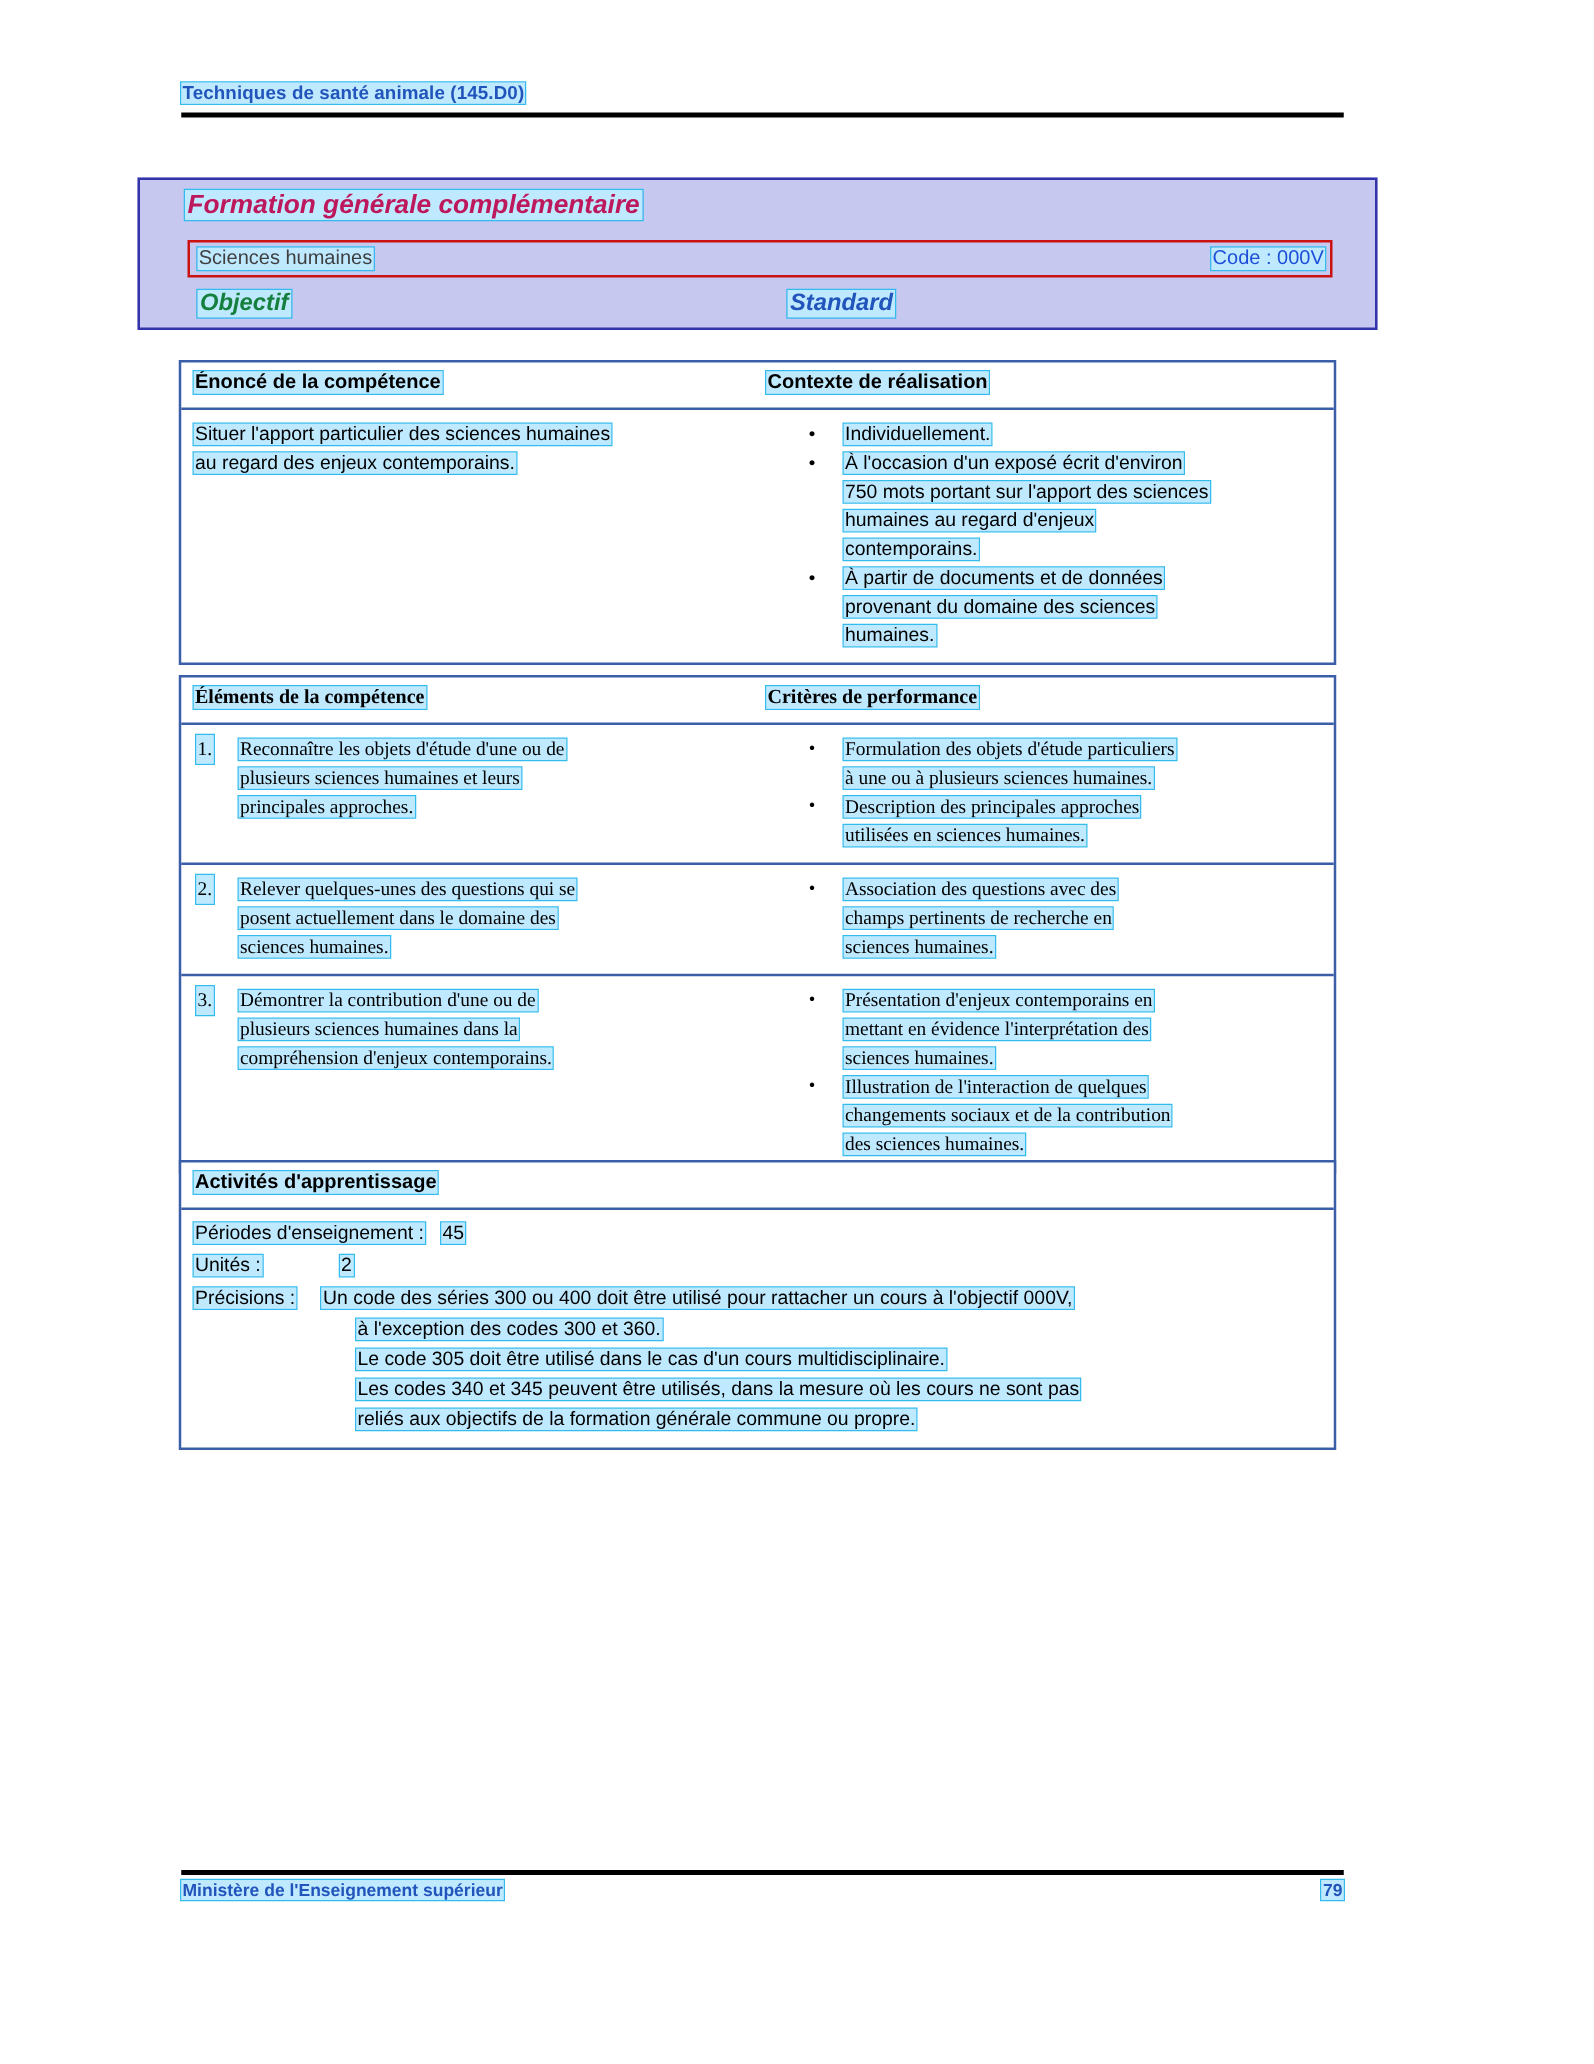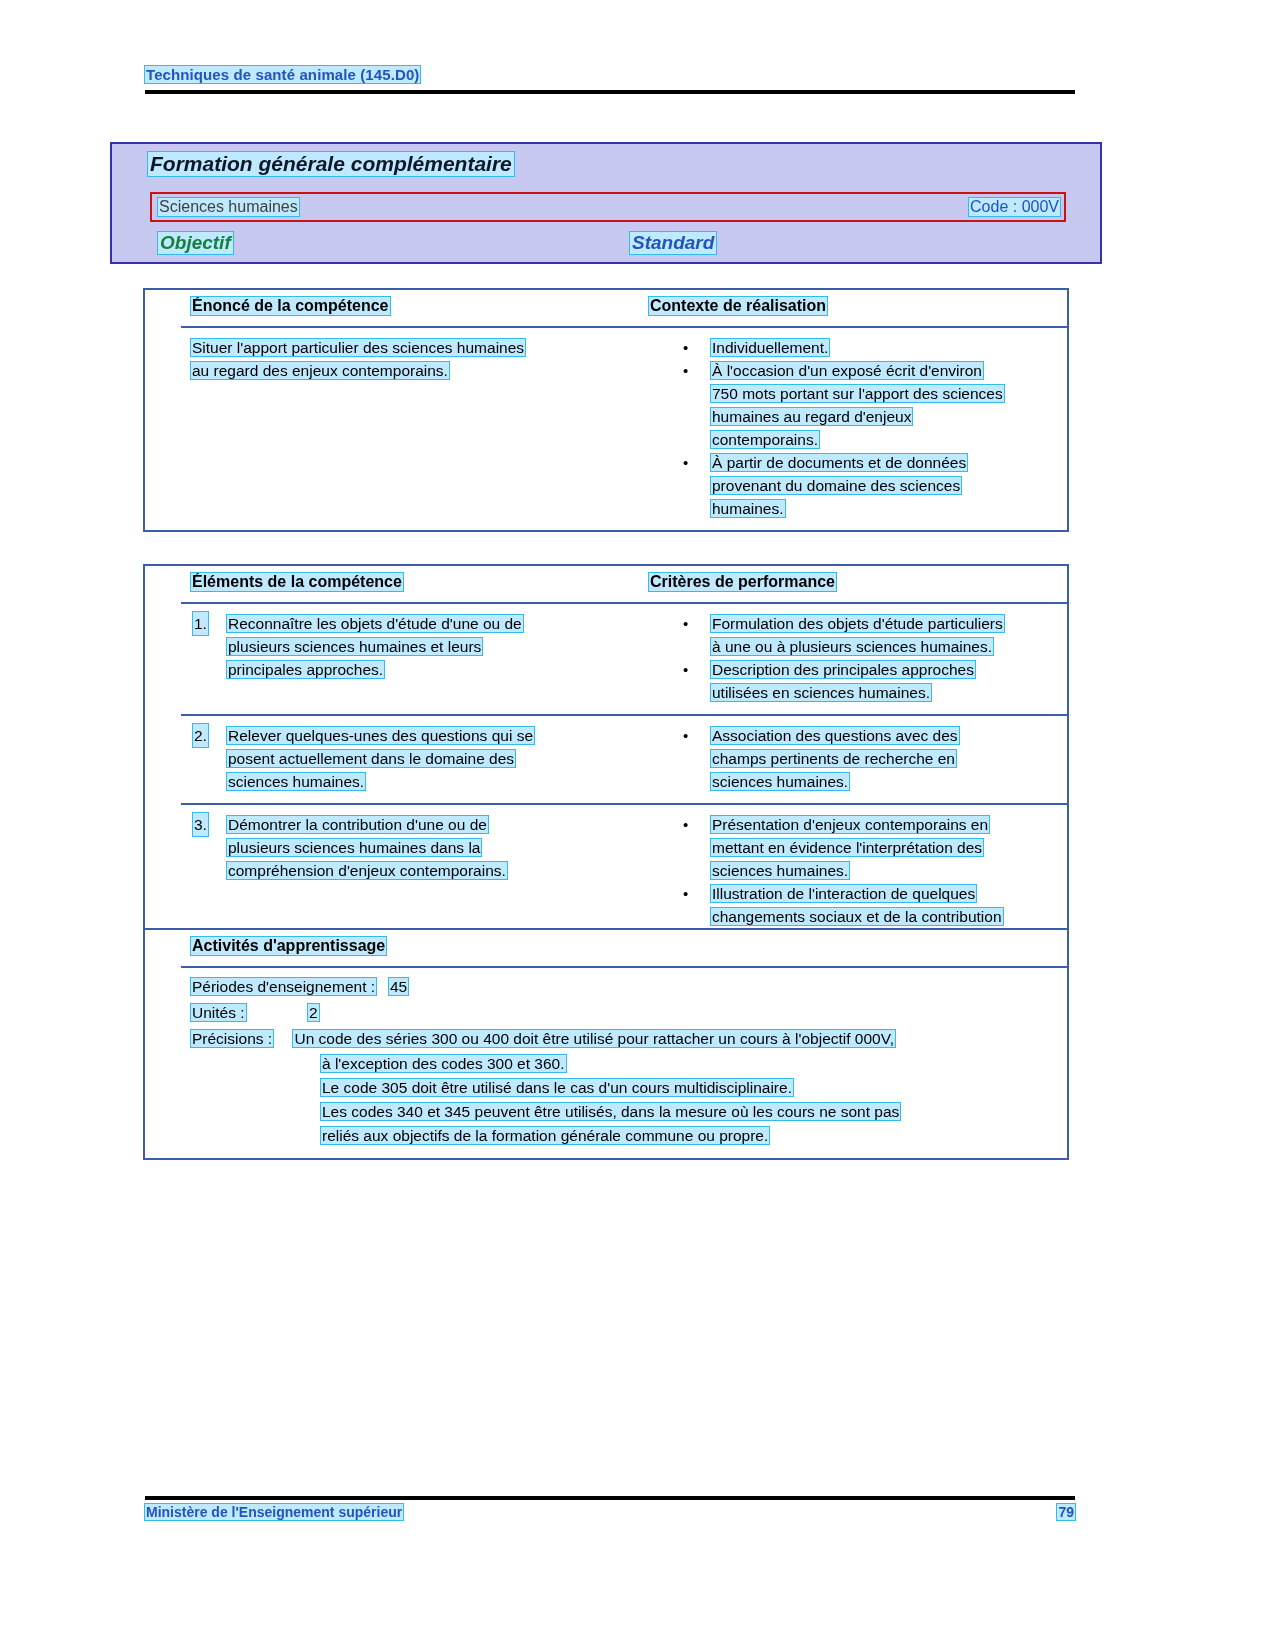--- a/index.html
+++ b/index.html
@@ -60,21 +60,21 @@
     background: #c6c8f0;
     box-sizing: border-box;
   }
   .banner-title {
     position: absolute;
     left: 36px;
     top: 8px;
     font-size: 21px;
     font-weight: bold;
     font-style: italic;
-    color: #0f172a;
+    color: #be185d;
     background: #bfe9ff;
     outline: 1px solid #33bbee;
     padding: 0 2px;
   }
   .code-row {
     position: absolute;
     left: 38px;
     top: 48px;
     width: 916px;
     height: 30px;
@@ -128,21 +128,20 @@
   }
 
   
   .box {
     position: absolute;
     left: 143px;
     width: 926px;
     border: 2px solid #3a5fa8;
     box-sizing: border-box;
     background: #ffffff;
-    padding-left: 36px;
   }
   .box-head {
     height: 36px;
     border-bottom: 2px solid #3a5fa8;
     position: relative;
   }
   .box-head .h-left {
     position: absolute;
     left: 10px;
     top: 7px;
@@ -326,21 +325,21 @@
           <li>
             <span class="line"><span class="hl">À partir de documents et de données</span></span>
             <span class="line"><span class="hl">provenant du domaine des sciences</span></span>
             <span class="line"><span class="hl">humaines.</span></span>
           </li>
         </ul>
       </div>
     </div>
   </div>
 
-  <div class="box" style="top:564px;">
+  <div class="box" style="top:540px;font-family:Liberation Serif, serif;">
     <div class="box-head">
       <span class="h-left">Éléments de la compétence</span>
       <span class="h-right">Critères de performance</span>
     </div>
 
     <div class="row">
       <div class="col-left">
         <ol class="numlist">
           <li>
             <span class="num">1.</span>

